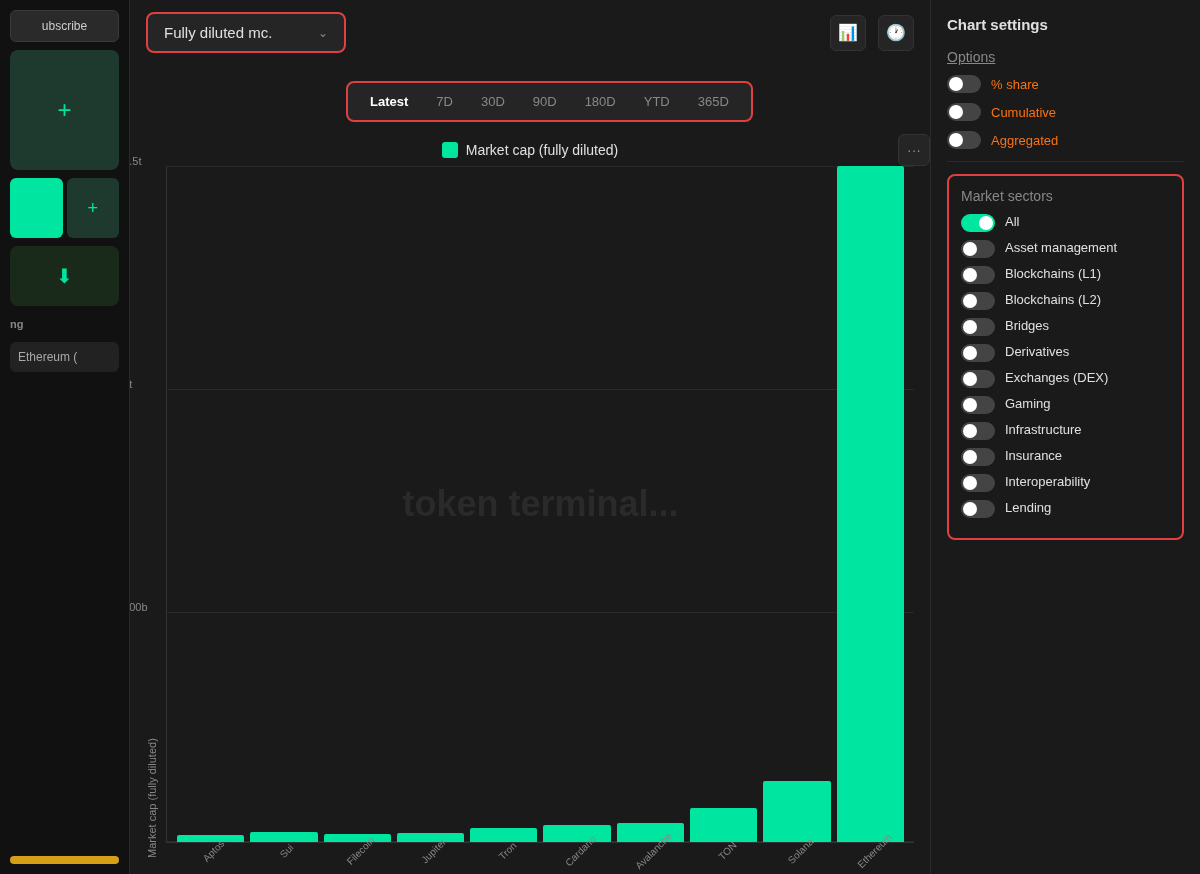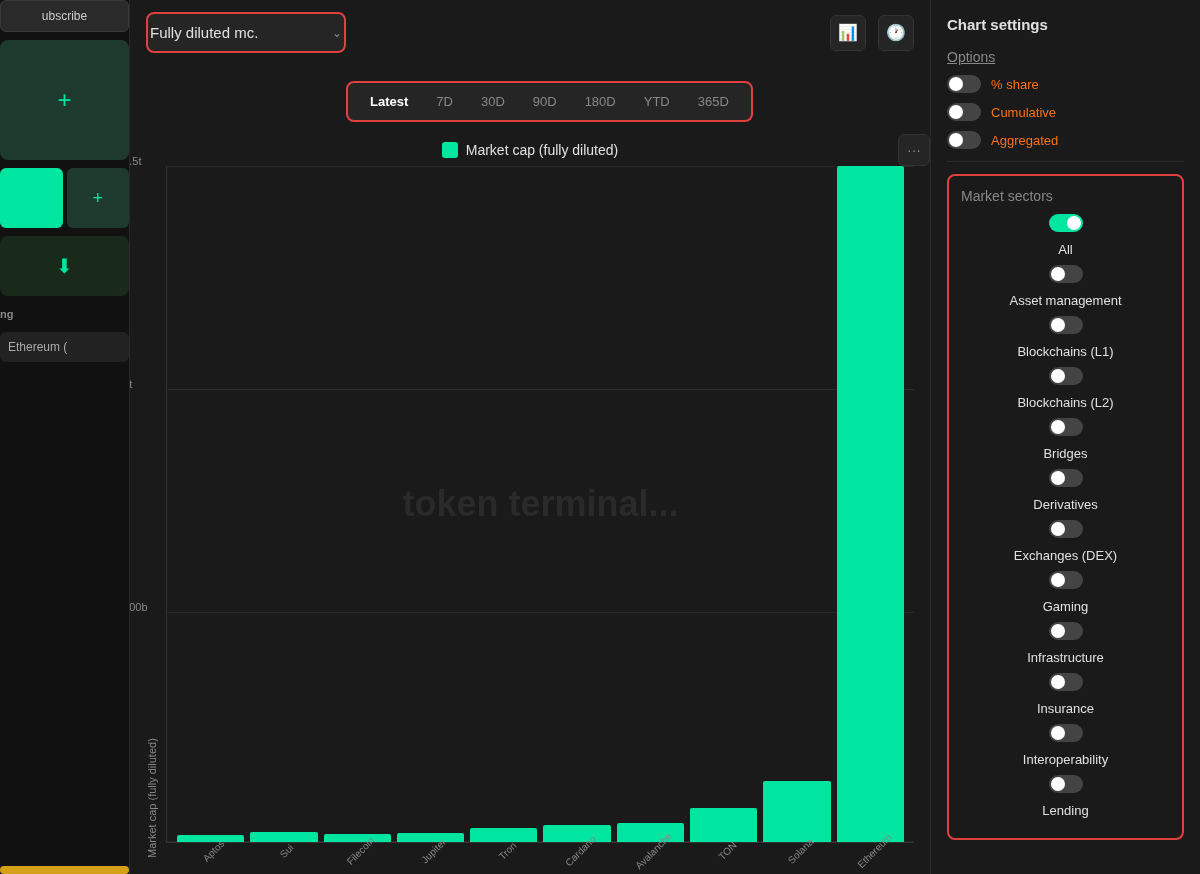--- a/index.html
+++ b/index.html
@@ -12,20 +12,21 @@
       overflow: hidden;
       display: flex;
     }
 
     
     .left-sidebar {
       width: 130px;
       background: #111;
       display: flex;
       flex-direction: column;
+      padding: 10px;
       gap: 8px;
       border-right: 1px solid #2a2a2a;
     }
     .subscribe-btn {
       background: #2a2a2a;
       border: 1px solid #3a3a3a;
       color: #ccc;
       padding: 8px 12px;
       border-radius: 6px;
       font-size: 12px;
@@ -93,21 +94,21 @@
       display: flex;
       align-items: center;
       padding: 12px 16px;
       gap: 12px;
       background: #1a1a1a;
     }
     .metric-selector {
       background: #252525;
       border: 2px solid #e04040;
       border-radius: 8px;
-      padding: 10px 2px;
+      padding: 10px 16px;
       color: #e0e0e0;
       font-size: 15px;
       display: flex;
       align-items: center;
       gap: 8px;
       cursor: pointer;
       min-width: 200px;
     }
     .metric-selector .chevron {
       margin-left: auto;
@@ -365,24 +366,23 @@
       margin-top: 4px;
     }
     .sector-title {
       color: #888;
       font-size: 14px;
       font-weight: 500;
       margin-bottom: 10px;
     }
     .sector-row {
       display: flex;
-      align-items: center;
+      align-items: flex-start;
       gap: 10px;
       margin-bottom: 8px;
-      flex-direction: column;
     }
     .sector-label {
       color: #e0e0e0;
       font-size: 13px;
       font-weight: 500;
     }
   </style>
 </head>
 <body>
 

